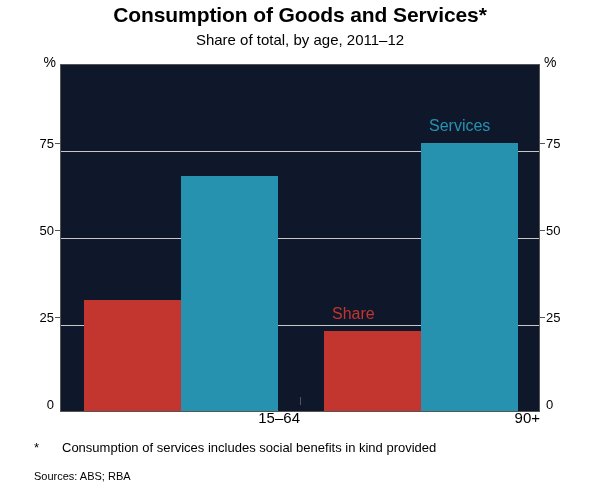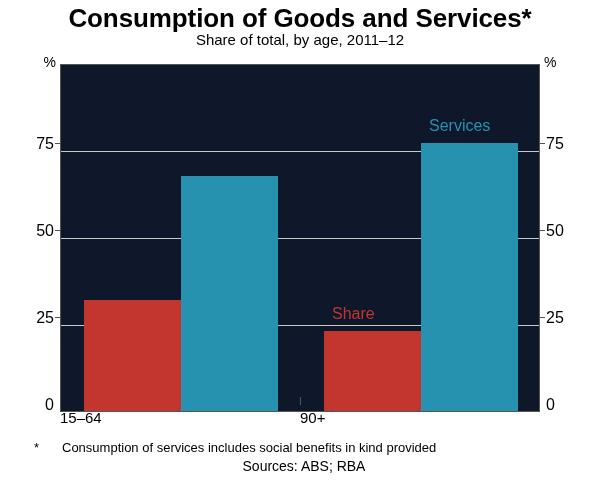--- a/index.html
+++ b/index.html
@@ -22,21 +22,21 @@
     width: 600px;
     height: 497px;
   }
 
   
   .chart-title {
     position: absolute;
     left: 0; top: 3px;
     width: 600px;
     text-align: center;
-    font-size: 26px;
+    font-size: 21px;
     font-weight: bold;
     letter-spacing: -0.1px;
   }
   .chart-subtitle {
     position: absolute;
     left: 0; top: 31px;
     width: 600px;
     text-align: center;
     font-size: 15px;
     font-weight: normal;
@@ -67,21 +67,21 @@
     position: absolute;
     font-size: 14px;
     top: 54px;
   }
   .axis-unit.left  { left: 34px; width: 22px; text-align: right; }
   .axis-unit.right { left: 544px; width: 22px; text-align: left; }
 
   
   .ytick {
     position: absolute;
-    font-size: 16px;
+    font-size: 13px;
     line-height: 15px;
     height: 15px;
   }
   .ytick.left  { width: 50px; left: 4px;   text-align: right; }
   .ytick.right { width: 50px; left: 546px; text-align: left; }
 
   
   .ytickmark {
     position: absolute;
     width: 5px;
@@ -104,21 +104,21 @@
 
   
   .xtick-divider {
     position: absolute;
     width: 1px;
     background: #555555;
   }
   .xtick-label {
     position: absolute;
     font-size: 15px;
-    text-align: left;
+    text-align: right;
     top: 409px;
   }
 
   
   .footnote-block {
     position: absolute;
     left: 34px;
     top: 440px;
     width: 540px;
     font-size: 13px;
@@ -130,23 +130,22 @@
   }
   .footnote-marker {
     width: 28px;
     flex: none;
     font-size: 13px;
   }
   .footnote-text {
     flex: 1;
   }
   .sources-row {
-    margin-top: 2px;
-    font-size: 14px;
-    text-align: center;
+    margin-top: 12px;
+    font-size: 11px;
   }
 </style>
 </head>
 <body>
 
 <div id="chart-root">
 
   <div class="chart-title">Consumption of Goods and Services*</div>
 
   <div class="chart-subtitle">Share of total, by age, 2011–12</div>

